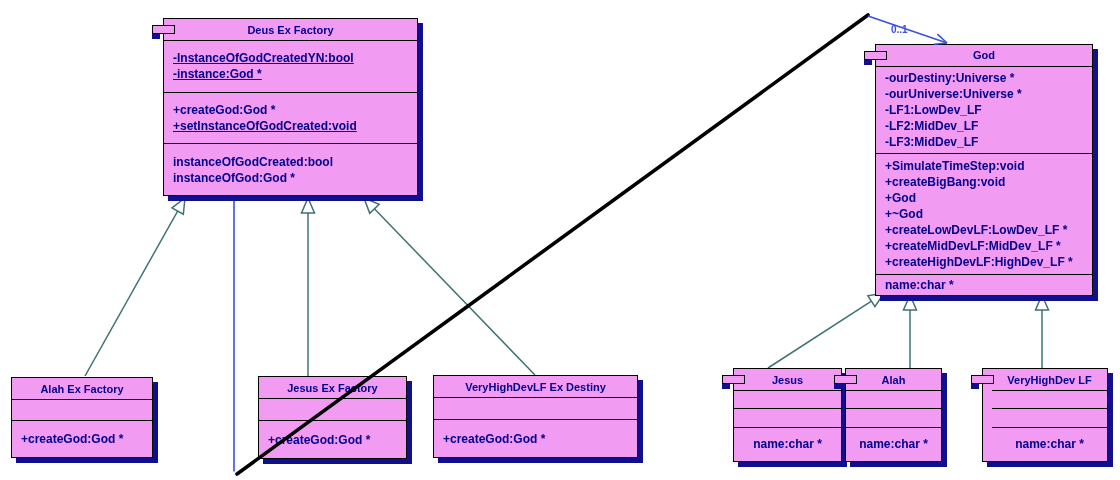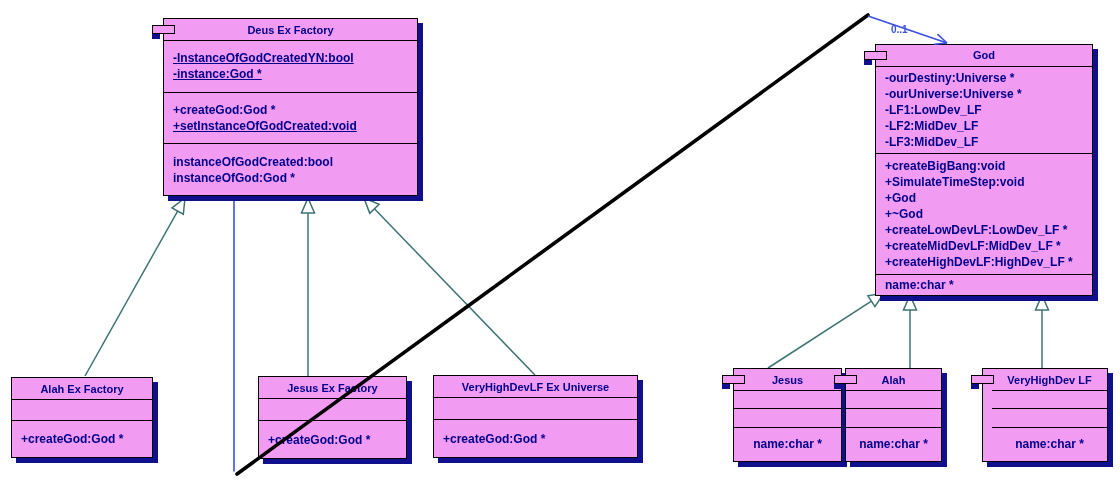--- a/index.html
+++ b/index.html
@@ -106,40 +106,40 @@
       </div>
     </div>
     <div class="uml-class" style="left: 258px; top: 376px; width: 149px; height: 83px; background: rgb(242, 155, 242); color: rgb(0, 0, 139); box-shadow: rgb(16, 16, 142) 5px 5px 0px;">
       <div class="uml-title">Jesus Ex Factory</div>
       <div class="uml-compartment" style="flex-grow: 1;"></div>
       <div class="uml-compartment" style="flex-grow: 1;">
         <div class="uml-member">+createGod:God *</div>
       </div>
     </div>
     <div class="uml-class" style="left: 433px; top: 375px; width: 205px; height: 83px; background: rgb(242, 155, 242); color: rgb(0, 0, 139); box-shadow: rgb(16, 16, 142) 5px 5px 0px;">
-      <div class="uml-title">VeryHighDevLF Ex Universe</div>
+      <div class="uml-title">VeryHighDevLF Ex Destiny</div>
       <div class="uml-compartment" style="flex-grow: 1;"></div>
       <div class="uml-compartment" style="flex-grow: 1;">
         <div class="uml-member">+createGod:God *</div>
       </div>
     </div>
     <div class="uml-class" style="left: 875px; top: 44px; width: 218px; height: 252px; background: rgb(242, 155, 242); color: rgb(0, 0, 139); box-shadow: rgb(16, 16, 142) 5px 5px 0px; justify-content: flex-end;">
       <div class="tab-shadow" style="background: rgb(16, 16, 142);"></div>
       <div class="tab-icon" style="background: rgb(242, 155, 242);"></div>
       <div class="uml-title">God</div>
       <div class="uml-compartment" style="flex-grow: 5;">
         <div class="uml-member">-ourDestiny:Universe *</div>
         <div class="uml-member">-ourUniverse:Universe *</div>
         <div class="uml-member">-LF1:LowDev_LF</div>
         <div class="uml-member">-LF2:MidDev_LF</div>
         <div class="uml-member">-LF3:MidDev_LF</div>
       </div>
       <div class="uml-compartment" style="flex-grow: 7;">
+        <div class="uml-member">+SimulateTimeStep:void</div>
         <div class="uml-member">+createBigBang:void</div>
-        <div class="uml-member">+SimulateTimeStep:void</div>
         <div class="uml-member">+God</div>
         <div class="uml-member">+~God</div>
         <div class="uml-member">+createLowDevLF:LowDev_LF *</div>
         <div class="uml-member">+createMidDevLF:MidDev_LF *</div>
         <div class="uml-member">+createHighDevLF:HighDev_LF *</div>
       </div>
       <div class="uml-compartment" style="flex-grow: 1;">
         <div class="uml-member">name:char *</div>
       </div>
     </div>

